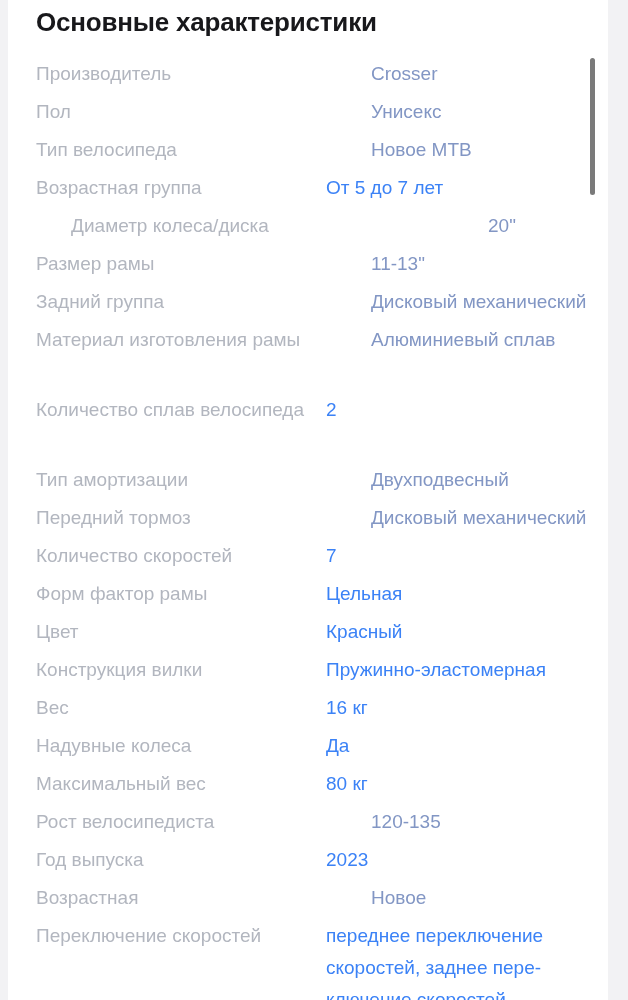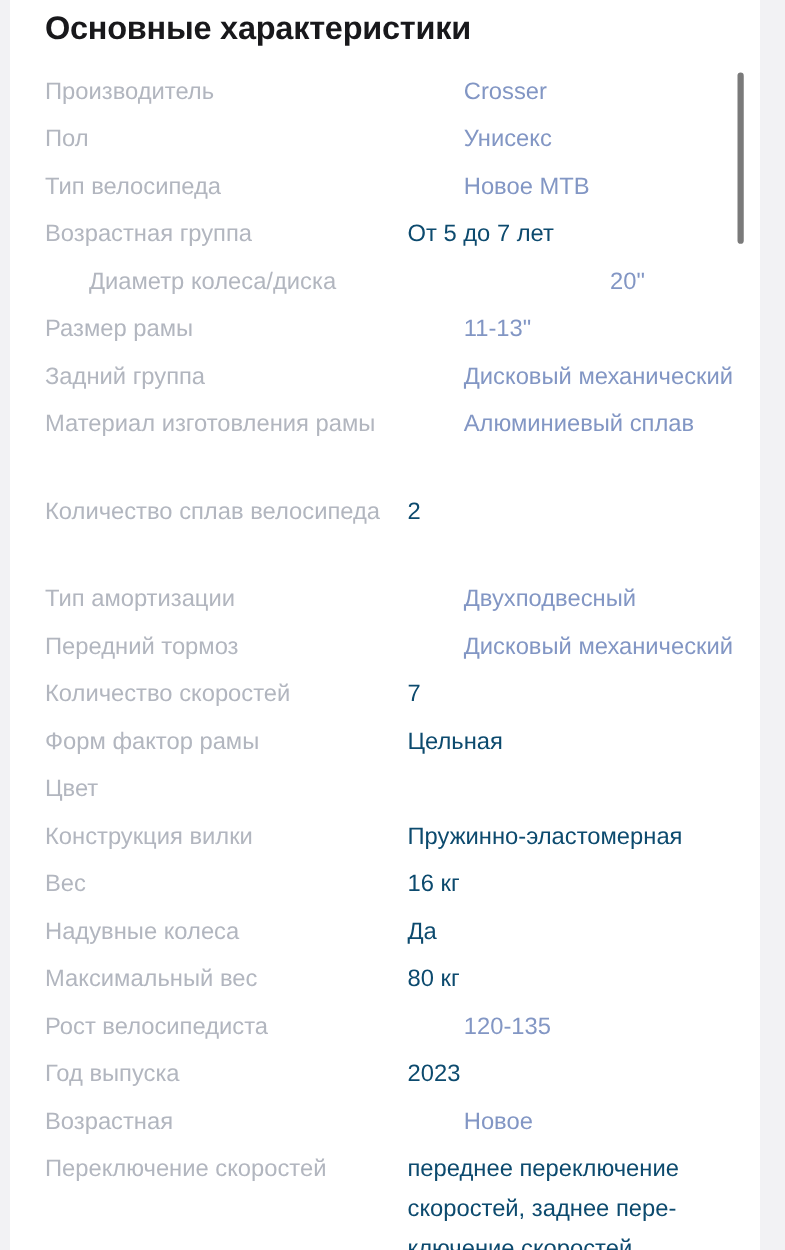--- a/index.html
+++ b/index.html
@@ -76,21 +76,21 @@
     width: 262px;
     font-size: 19px;
     line-height: 32px;
     font-weight: normal;
   }
   .spec-value.link {
     color: #8296c4;
     margin-left: 45px;
   }
   .spec-value.plain {
-    color: #0c4a6e;
+    color: #3b82f6;
   }
 
   
   #scrollbar-track {
     position: absolute;
     right: 16px;
     top: 0;
     width: 6px;
     height: 1000px;
     background: transparent;
@@ -162,20 +162,21 @@
         <div class="spec-row" style="position: absolute; top: 482px; height: 32px;">
           <div class="spec-label">Количество скоростей</div>
           <div class="spec-value plain">7</div>
         </div>
         <div class="spec-row" style="position: absolute; top: 520px; height: 32px;">
           <div class="spec-label">Форм фактор рамы</div>
           <div class="spec-value plain">Цельная</div>
         </div>
         <div class="spec-row" style="position: absolute; top: 558px; height: 32px;">
           <div class="spec-label">Цвет</div>
+          <div class="spec-value plain">Красный</div>
         </div>
         <div class="spec-row" style="position: absolute; top: 596px; height: 32px;">
           <div class="spec-label">Конструкция вилки</div>
           <div class="spec-value plain">Пружинно-эластомерная</div>
         </div>
         <div class="spec-row" style="position: absolute; top: 634px; height: 32px;">
           <div class="spec-label">Вес</div>
           <div class="spec-value plain">16 кг</div>
         </div>
         <div class="spec-row" style="position: absolute; top: 672px; height: 32px;">

